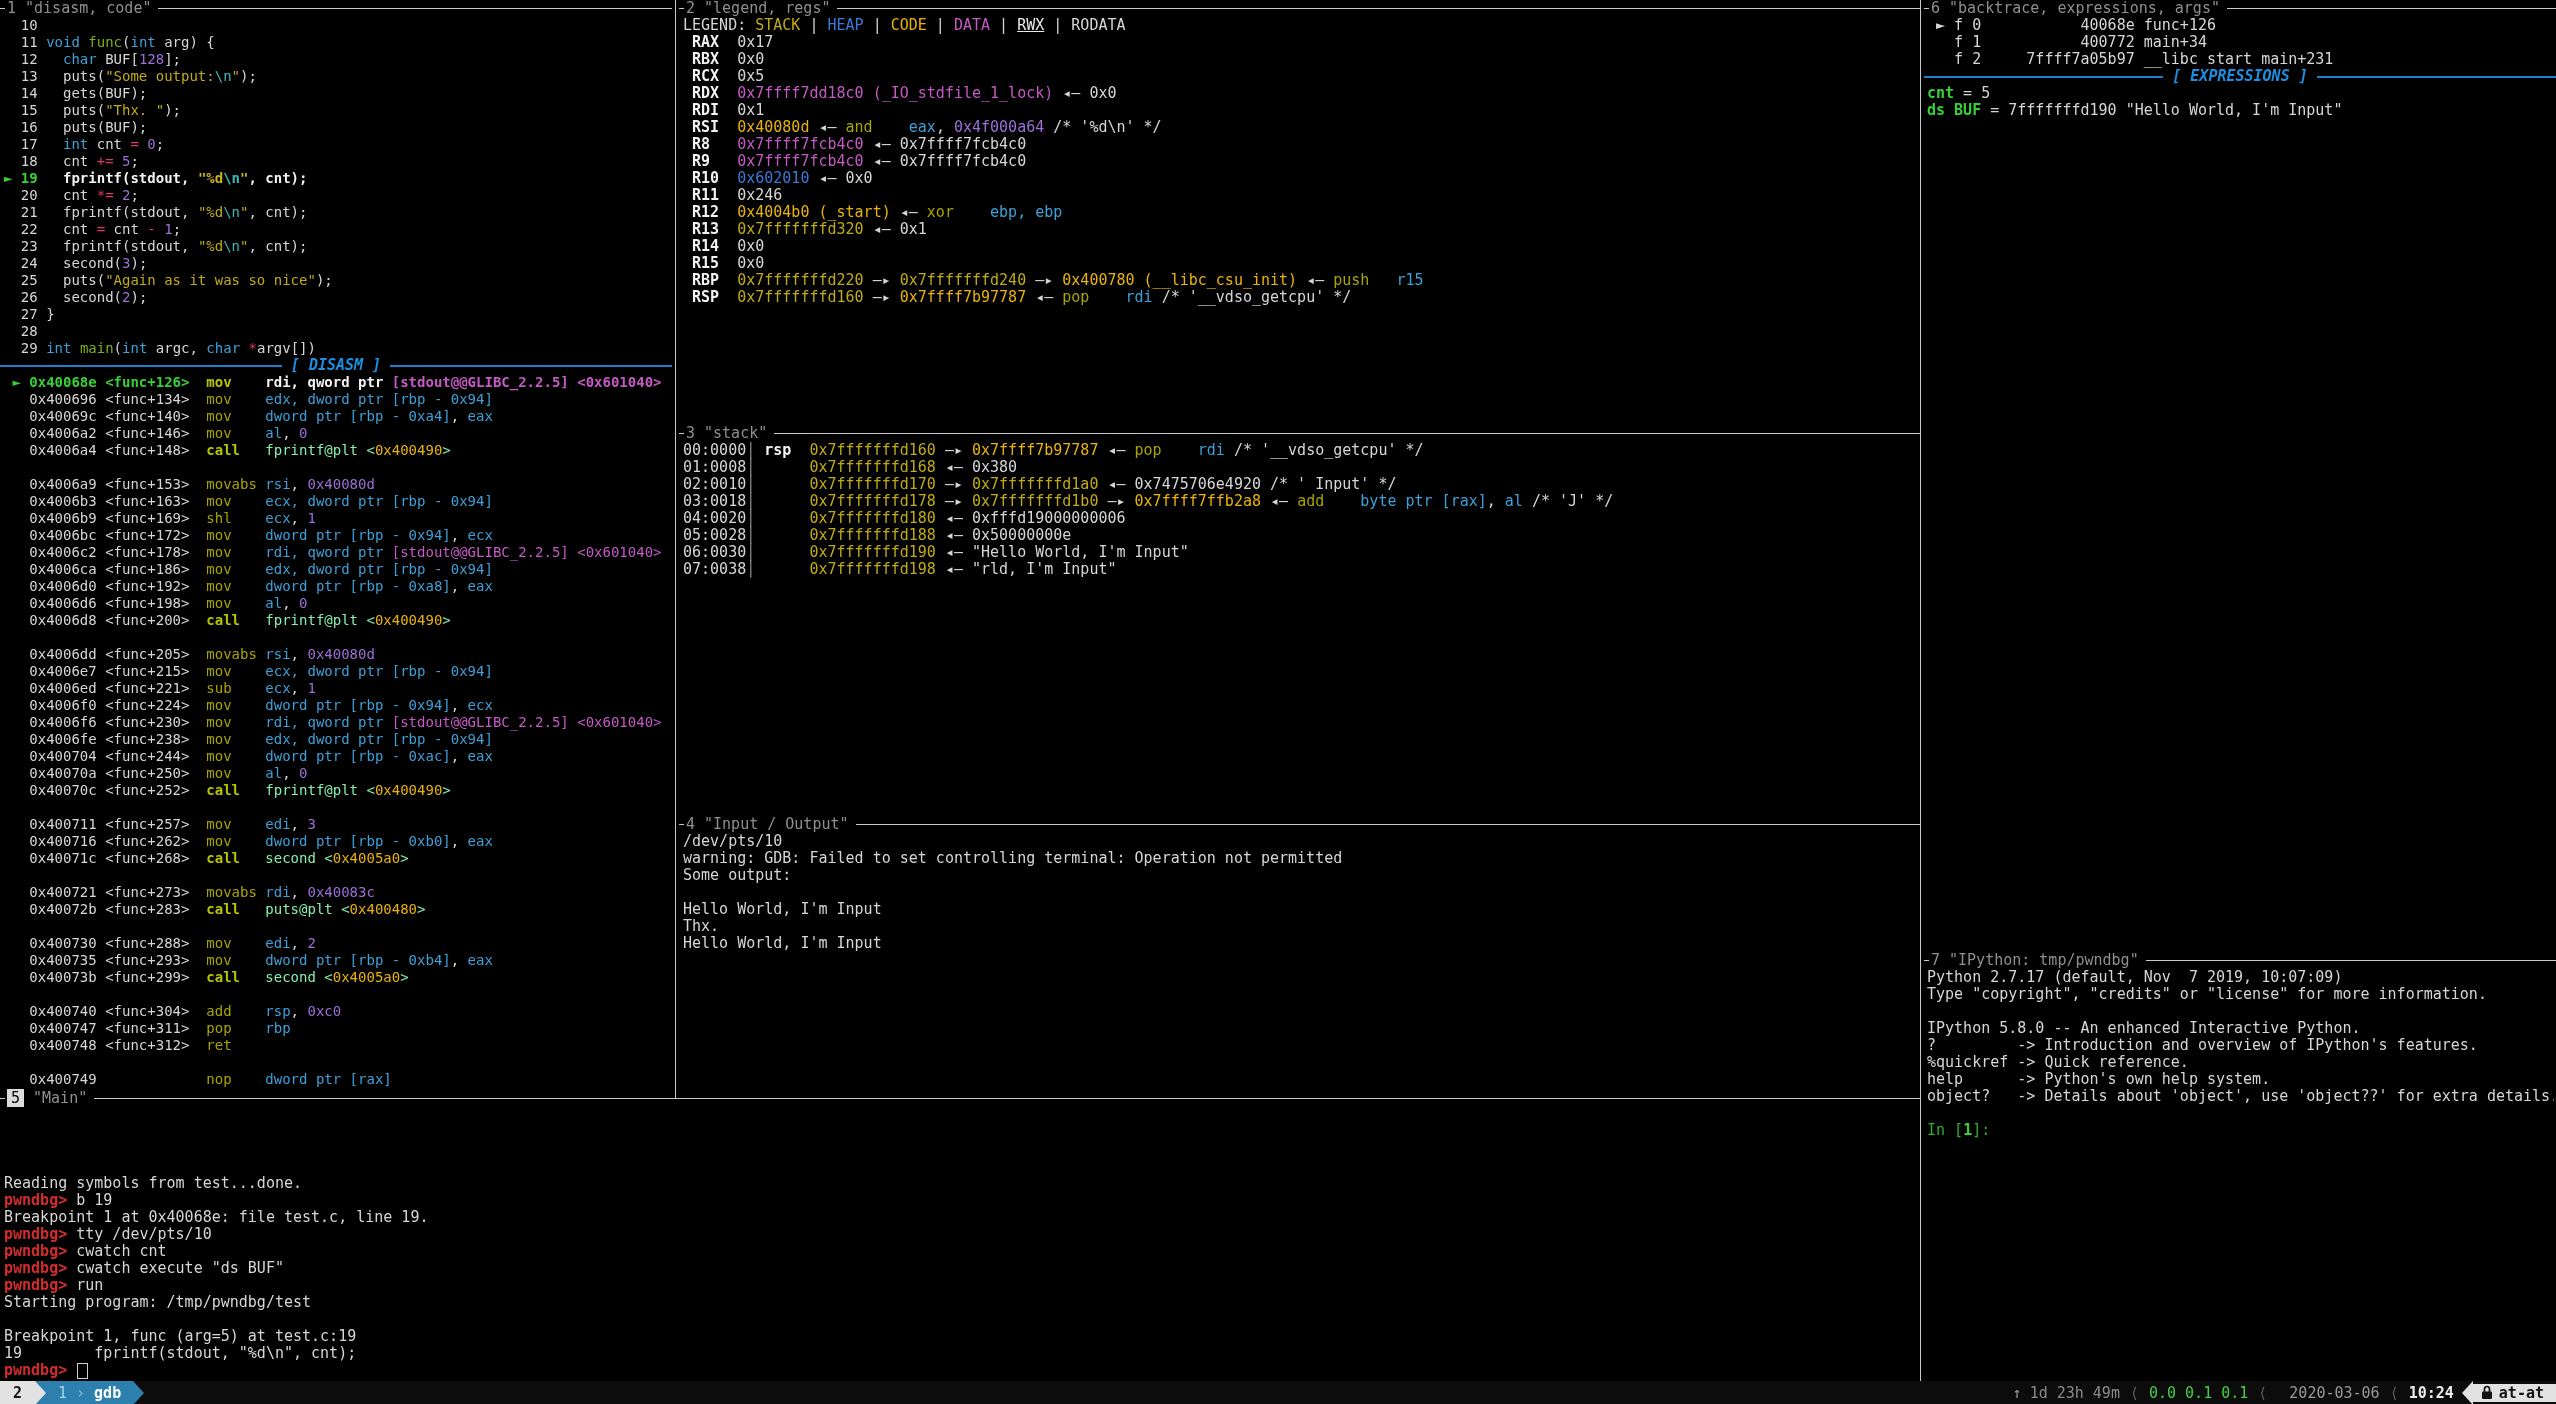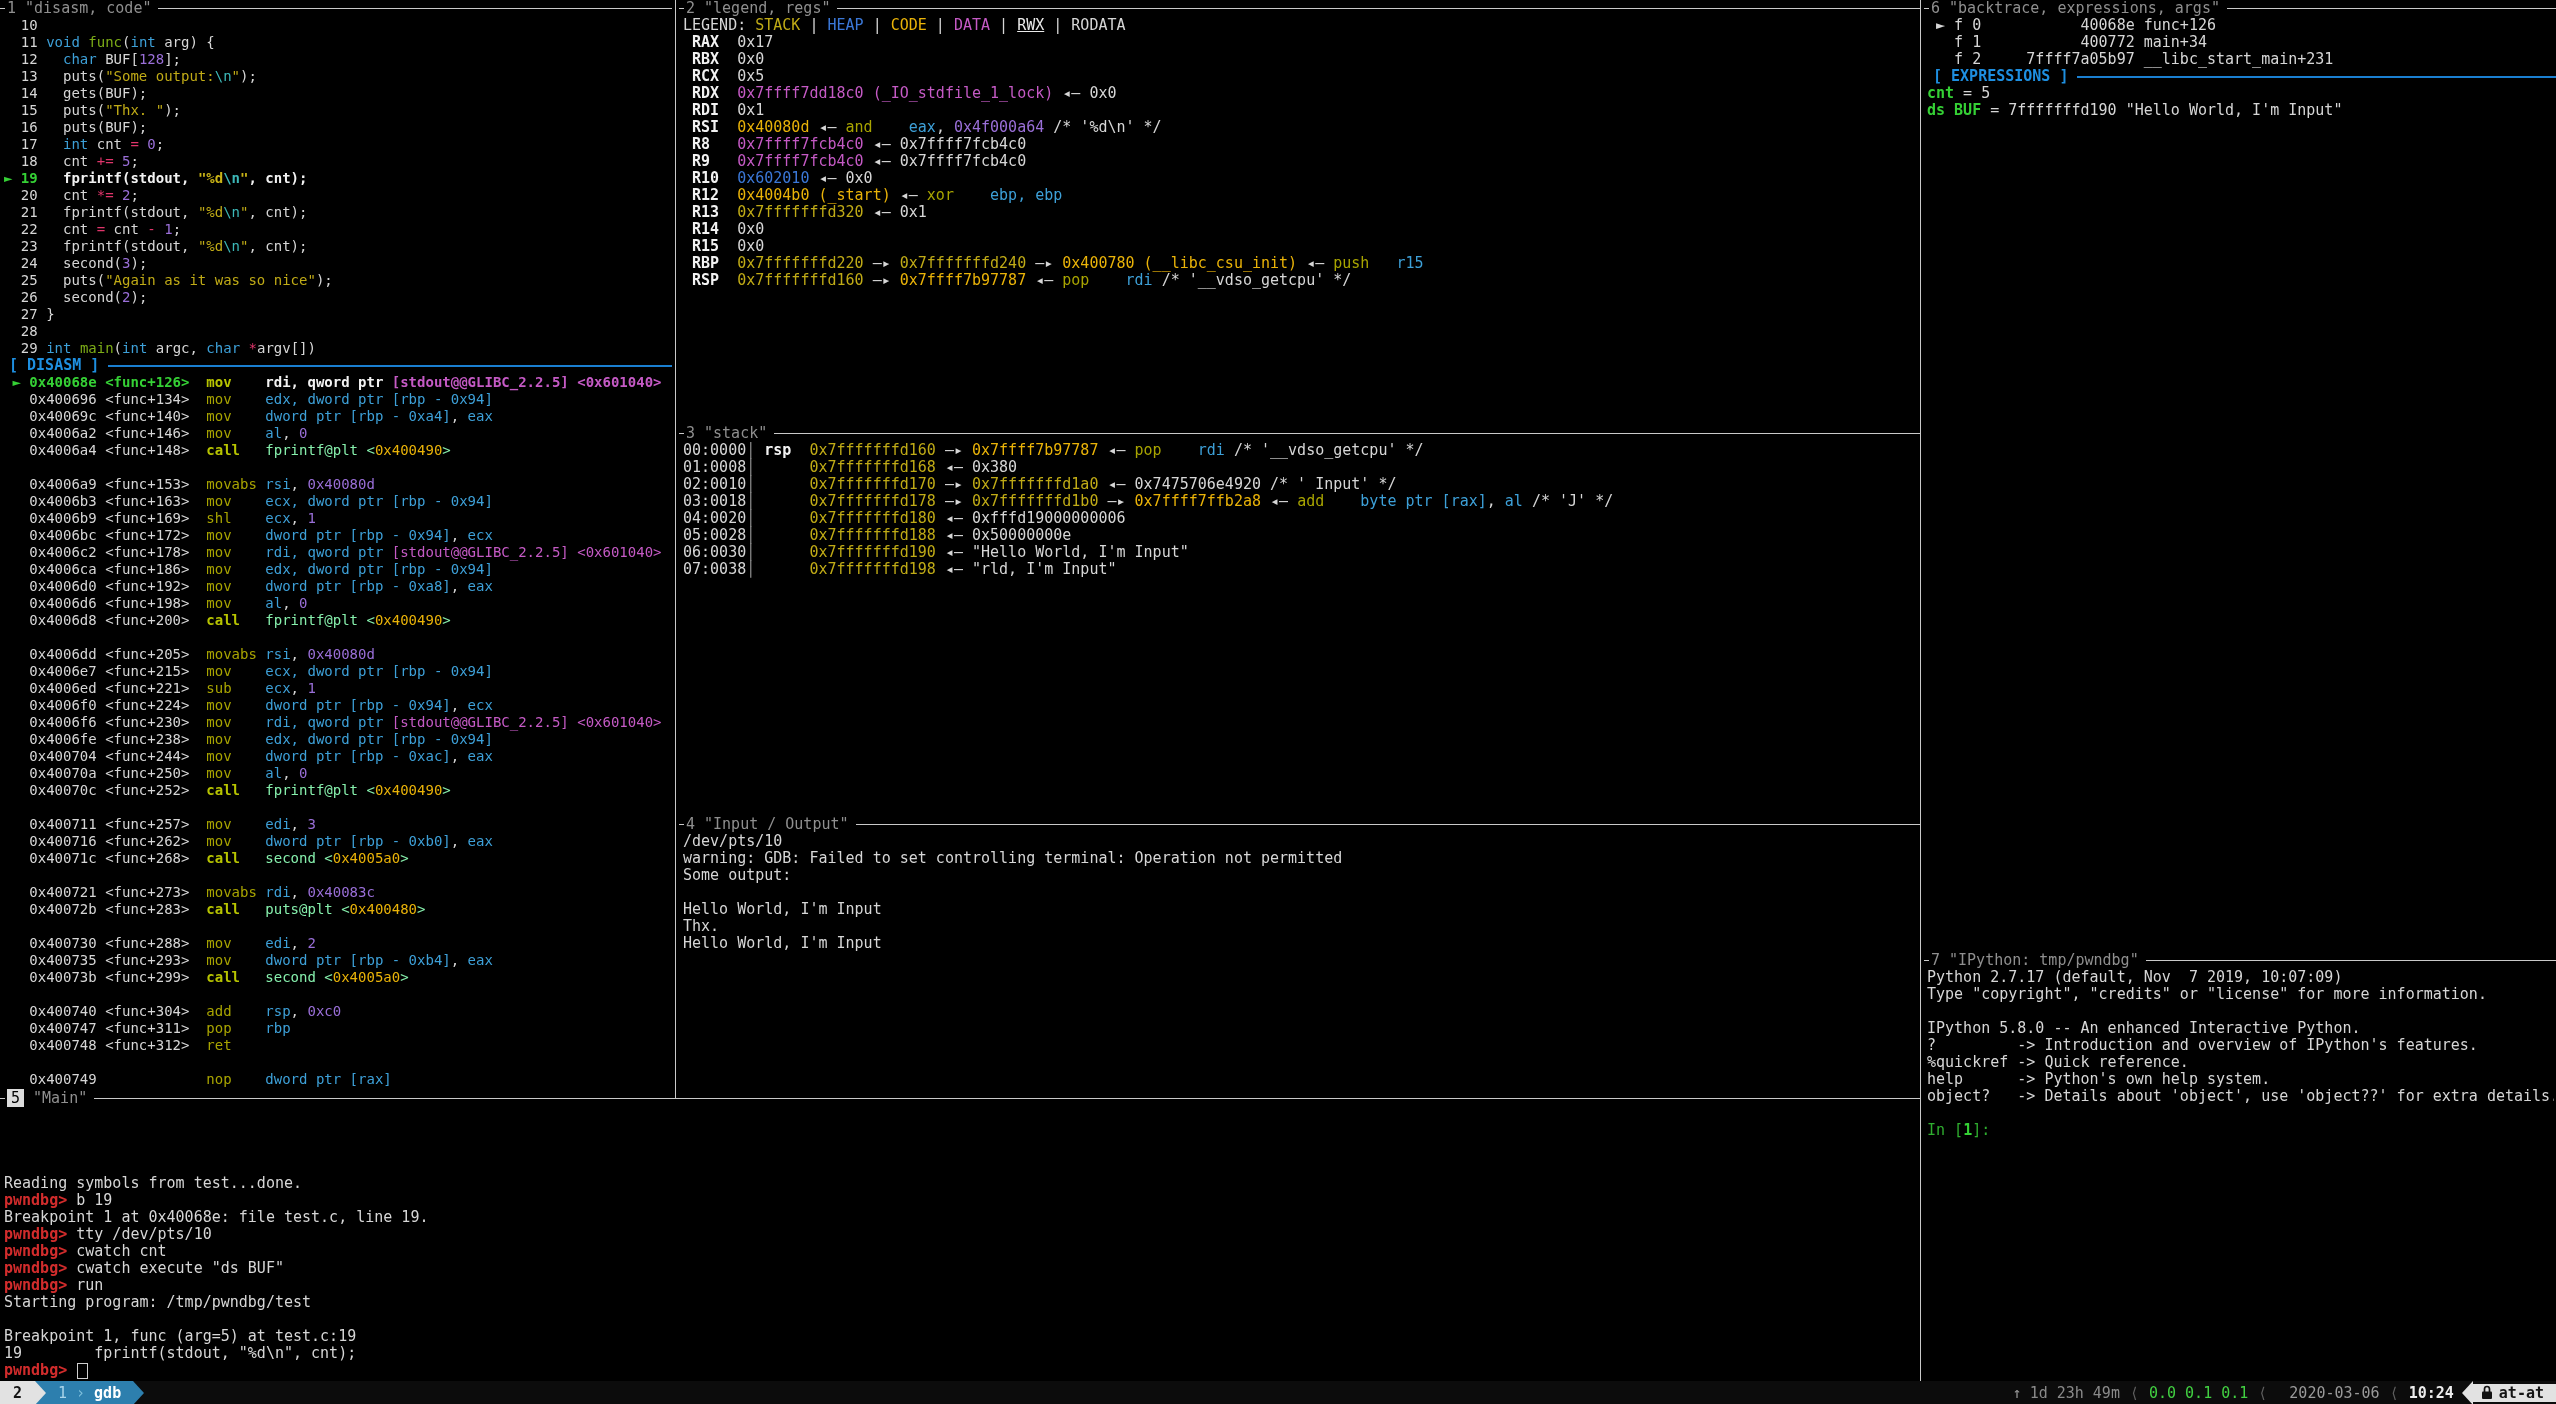--- a/index.html
+++ b/index.html
@@ -36,21 +36,21 @@
   .c-rwx{color:#eaeaea;text-decoration:underline}
   .c-cur{display:inline-block;width:9px;height:14px;border:1px solid #cfcfcf;vertical-align:middle;margin-left:1px}
   
   .vline{position:absolute;width:1px;background:#c9c9c9;}
   .sep{position:absolute;height:17px;line-height:17px;white-space:nowrap;}
   .sep::before{content:"";position:absolute;left:0;right:0;top:8px;height:1px;background:#c9c9c9;}
   .sep-title{position:relative;display:inline-block;background:#000;color:#8f8f8f;margin-left:5px;padding:0 7px 0 2px;z-index:1;}
   .sep-num{color:#8f8f8f;}
   .sep-num.inv{background:#dcdcdc;color:#000;padding:0 4px;}
   .sep-name{margin-left:9px;}
-  .bluesep{position:absolute;height:17px;line-height:17px;}
+  .bluesep{position:absolute;height:17px;line-height:17px;text-align:center;font-style:italic;}
   .bluesep::before{content:"";position:absolute;left:0;right:0;top:8px;height:2px;background:#1a7fd0;}
   .bluesep span{position:relative;background:#000;color:#1e8fe0;font-weight:bold;padding:0 9px;z-index:1;}
   
   .statusbar{position:absolute;left:0;top:1381px;width:2556px;height:23px;background:#0c0c0c;display:flex;align-items:stretch;font-size:15px;overflow:hidden;}
   .sb-left{display:flex;align-items:stretch;}
   .seg{display:flex;align-items:center;}
   .seg-session{background:#e2e2e2;color:#141414;font-weight:bold;padding:0 13px;}
   .pl{width:0;height:0;border-top:12px solid transparent;border-bottom:12px solid transparent;}
   .pl-session{border-left:11px solid #e2e2e2;background:#2d7fae;}
   .seg-window{background:#2d7fae;padding:0 12px;gap:9px;}
@@ -173,20 +173,21 @@
       <div class="tl"><span class="c-d">LEGEND: </span><span class="c-yl">STACK</span><span class="c-d"> | </span><span class="c-blu">HEAP</span><span class="c-d"> | </span><span class="c-rd">CODE</span><span class="c-d"> | </span><span class="c-mg">DATA</span><span class="c-d"> | </span><span class="c-rwx">RWX</span><span class="c-d"> | RODATA</span></div>
       <div class="tl"><span class="c-w"> RAX  </span><span class="c-d">0x17</span></div>
       <div class="tl"><span class="c-w"> RBX  </span><span class="c-d">0x0</span></div>
       <div class="tl"><span class="c-w"> RCX  </span><span class="c-d">0x5</span></div>
       <div class="tl"><span class="c-w"> RDX  </span><span class="c-mg">0x7ffff7dd18c0 (_IO_stdfile_1_lock)</span><span class="c-d"> ◂— 0x0</span></div>
       <div class="tl"><span class="c-w"> RDI  </span><span class="c-d">0x1</span></div>
       <div class="tl"><span class="c-w"> RSI  </span><span class="c-rd">0x40080d</span><span class="c-d"> ◂— </span><span class="c-ol">and</span><span class="c-d">    </span><span class="c-bl">eax</span><span class="c-d">, </span><span class="c-vi">0x4f000a64</span><span class="c-d"> /* '%d\n' */</span></div>
       <div class="tl"><span class="c-w"> R8   </span><span class="c-mg">0x7ffff7fcb4c0</span><span class="c-d"> ◂— 0x7ffff7fcb4c0</span></div>
       <div class="tl"><span class="c-w"> R9   </span><span class="c-mg">0x7ffff7fcb4c0</span><span class="c-d"> ◂— 0x7ffff7fcb4c0</span></div>
       <div class="tl"><span class="c-w"> R10  </span><span class="c-blu">0x602010</span><span class="c-d"> ◂— 0x0</span></div>
+      <div class="tl"><span class="c-w"> R11  </span><span class="c-d">0x246</span></div>
       <div class="tl"><span class="c-w"> R12  </span><span class="c-rd">0x4004b0 (_start)</span><span class="c-d"> ◂— </span><span class="c-ol">xor</span><span class="c-d">    </span><span class="c-bl">ebp, ebp</span></div>
       <div class="tl"><span class="c-w"> R13  </span><span class="c-yl">0x7fffffffd320</span><span class="c-d"> ◂— 0x1</span></div>
       <div class="tl"><span class="c-w"> R14  </span><span class="c-d">0x0</span></div>
       <div class="tl"><span class="c-w"> R15  </span><span class="c-d">0x0</span></div>
       <div class="tl"><span class="c-w"> RBP  </span><span class="c-yl">0x7fffffffd220</span><span class="c-d"> —▸ </span><span class="c-yl">0x7fffffffd240</span><span class="c-d"> —▸ </span><span class="c-rd">0x400780 (__libc_csu_init)</span><span class="c-d"> ◂— </span><span class="c-ol">push</span><span class="c-d">   </span><span class="c-bl">r15</span></div>
       <div class="tl"><span class="c-w"> RSP  </span><span class="c-yl">0x7fffffffd160</span><span class="c-d"> —▸ </span><span class="c-rd">0x7ffff7b97787</span><span class="c-d"> ◂— </span><span class="c-ol">pop</span><span class="c-d">    </span><span class="c-bl">rdi</span><span class="c-d"> /* '__vdso_getcpu' */</span></div>
     </div>
 
   <div class="pane" style="left:683px;top:442px;width:1235px;height:136px">
       <div class="tl"><span class="c-d">00:0000</span><span class="c-gy">│</span><span class="c-w"> rsp</span><span class="c-d">  </span><span class="c-yl">0x7fffffffd160</span><span class="c-d"> —▸ </span><span class="c-rd">0x7ffff7b97787</span><span class="c-d"> ◂— </span><span class="c-ol">pop</span><span class="c-d">    </span><span class="c-bl">rdi</span><span class="c-d"> /* '__vdso_getcpu' */</span></div>

